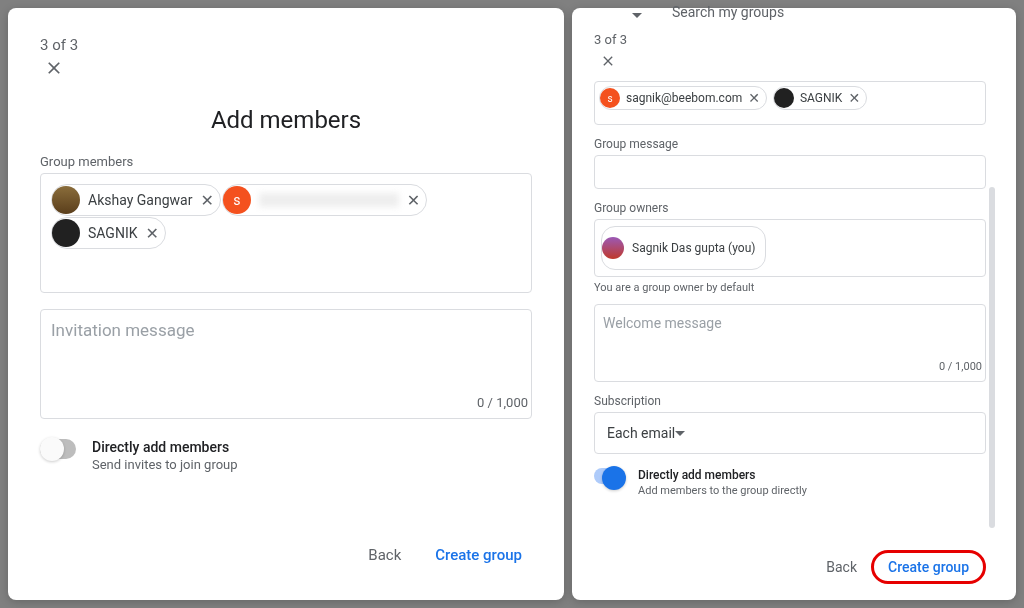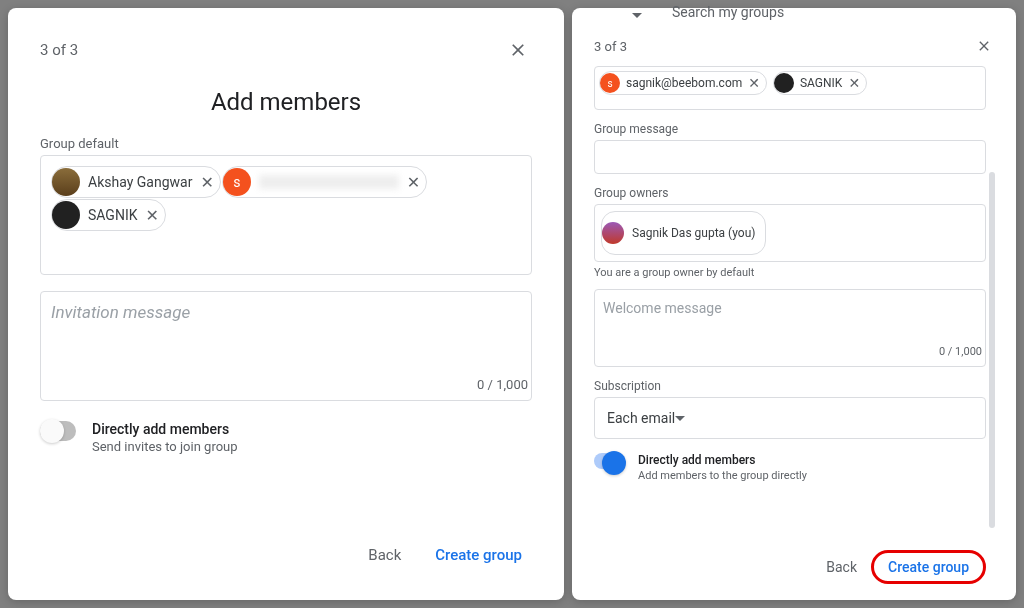--- a/index.html
+++ b/index.html
@@ -1,42 +1,42 @@
 <!DOCTYPE html>
 <html><head>
   <meta charset="utf-8">
   <style>
     * { box-sizing: border-box; margin: 0; padding: 0; font-family: 'Roboto', Arial, sans-serif; }
     body { background: #808080; width: 1024px; height: 608px; display: flex; gap: 8px; padding: 8px; }
     .panel { background: #fff; border-radius: 8px; box-shadow: 0 2px 10px rgba(0,0,0,.2); display: flex; flex-direction: column; position: relative; }
     .panel-left { flex: 0 0 556px; padding: 28px 32px; }
     .panel-right { flex: 1; padding: 14px 18px 16px 22px; }
     .bg-text { position:absolute; color:#5f6368; font-size:14px; }
-    .header { display: flex; align-items: center; justify-content: space-between; }
+    .header { display: flex; justify-content: space-between; flex-direction: column; }
     .step-label { color: #5f6368; font-size: 15px; }
     .close-btn { cursor: pointer; font-size: 24px; color: #5f6368; width:28px; height:28px; display:flex; align-items:center; justify-content:center; }
     .title { text-align: center; font-size: 24px; font-weight: 400; color: #202124; margin: 24px 0 20px; }
     .label { font-size: 13px; color: #5f6368; margin-bottom: 4px; }
     .box { border: 1px solid #dadce0; border-radius: 4px; padding: 10px; }
     .chips-box { min-height: 120px; display: flex; flex-wrap: wrap; align-content: flex-start; gap: 1px; }
     .chip { display: inline-flex; align-items: center; border: 1px solid #dadce0; border-radius: 16px; background: #fff; height: 32px; padding-right: 6px; }
     .chip-small { height: 24px; border-radius: 12px; font-size: 12px; }
     .avatar { width: 28px; height: 28px; border-radius: 50%; margin-right: 8px; display:flex; align-items:center; justify-content:center; font-size:14px; color:#fff; }
     .chip-small .avatar { width: 20px; height:20px; margin-right:6px; font-size:10px; }
     .avatar.a1 { background: linear-gradient(#8a6d3b,#5a3e1b); }
     .avatar.a2 { background: #f4511e; }
     .avatar.a3 { background: #212121; }
     .avatar.a4 { background: linear-gradient(#9b59b6,#c0392b); }
     .chip-label { font-size: 14px; color: #3c4043; }
     .chip-small .chip-label { font-size: 12px; }
     .chip-x { margin-left: 8px; color:#5f6368; cursor:pointer; font-size:16px; }
     .chip-small .chip-x { font-size:14px; margin-left:6px; }
     .chip-blur { filter: blur(3px); background:#eee; display:inline-block; height:14px; min-width:140px; }
     .msg-box { min-height: 110px; position: relative; margin-top: 16px; }
-    .msg-placeholder { color: #9aa0a6; font-size: 17px; font-style: italic; }
+    .msg-placeholder { color: #9aa0a6; font-size: 17px; }
     .char-count { position:absolute; right:3px; bottom:8px; color:#5f6368; font-size:13px; }
     .toggle-row { display:flex; align-items:flex-start; gap:16px; margin-top:20px; }
     .toggle { width:36px; height:20px; border-radius:10px; position:relative; cursor:pointer; flex-shrink:0; }
     .toggle.off { background:#bdbdbd; }
     .toggle.on { background:#aecbfa; }
     .toggle.off::after { content:""; position:absolute; left:0; top:-2px; width:24px; height:24px; border-radius:50%; background:#fafafa; box-shadow:0 1px 3px rgba(0,0,0,.2); }
     .toggle.on::after { content:""; position:absolute; right:-2px; top:-2px; width:24px; height:24px; border-radius:50%; background:#1a73e8; box-shadow:0 1px 3px rgba(0,0,0,.2); }
     .toggle-text .t-title { font-size:14px; color:#202124; font-weight:500; }
     .toggle-text .t-sub { font-size:13px; color:#5f6368; margin-top:2px; }
     .footer { display:flex; justify-content:flex-end; align-items:center; gap:20px; margin-top:auto; padding-top:20px; }
@@ -72,21 +72,21 @@
   <div class="header">
     <span class="step-label">3 of 3</span>
     <span class="close-btn">
       <svg width="20" height="20" viewBox="0 0 24 24">
           <path fill="#5f6368" d="M19 6.41 17.59 5 12 10.59 6.41 5 5 6.41 10.59 12 5 17.59 6.41 19 12 13.41 17.59 19 19 17.59 13.41 12z"></path>
         </svg>
     </span>
   </div>
   <h1 class="title">Add members</h1>
 
-  <div class="label">Group default</div>
+  <div class="label">Group members</div>
   <div class="box chips-box">
     <span class="chip">
       <span class="avatar a1"></span>
       <span class="chip-label">Akshay Gangwar</span>
       <span class="chip-x">✕</span>
     </span>
     <span class="chip">
       <span class="avatar a2">s</span>
       <span class="chip-label chip-blur"></span>
       <span class="chip-x">✕</span>

